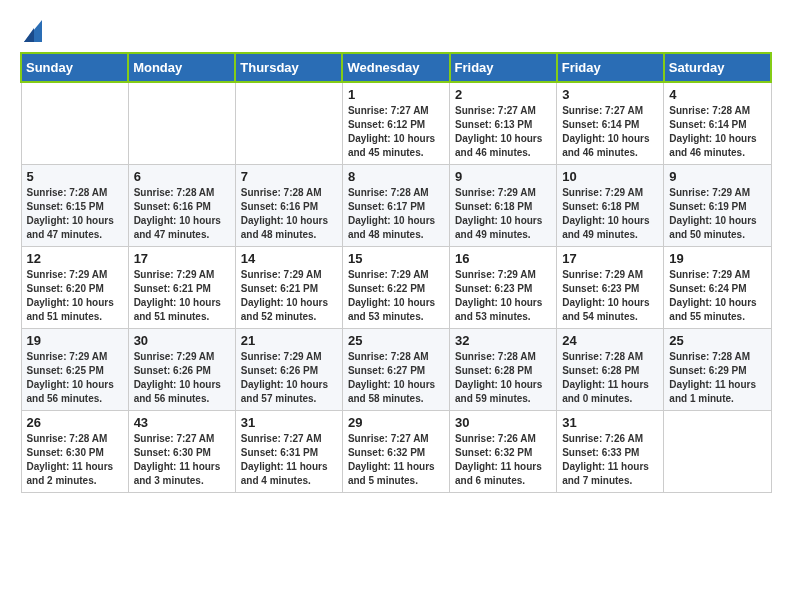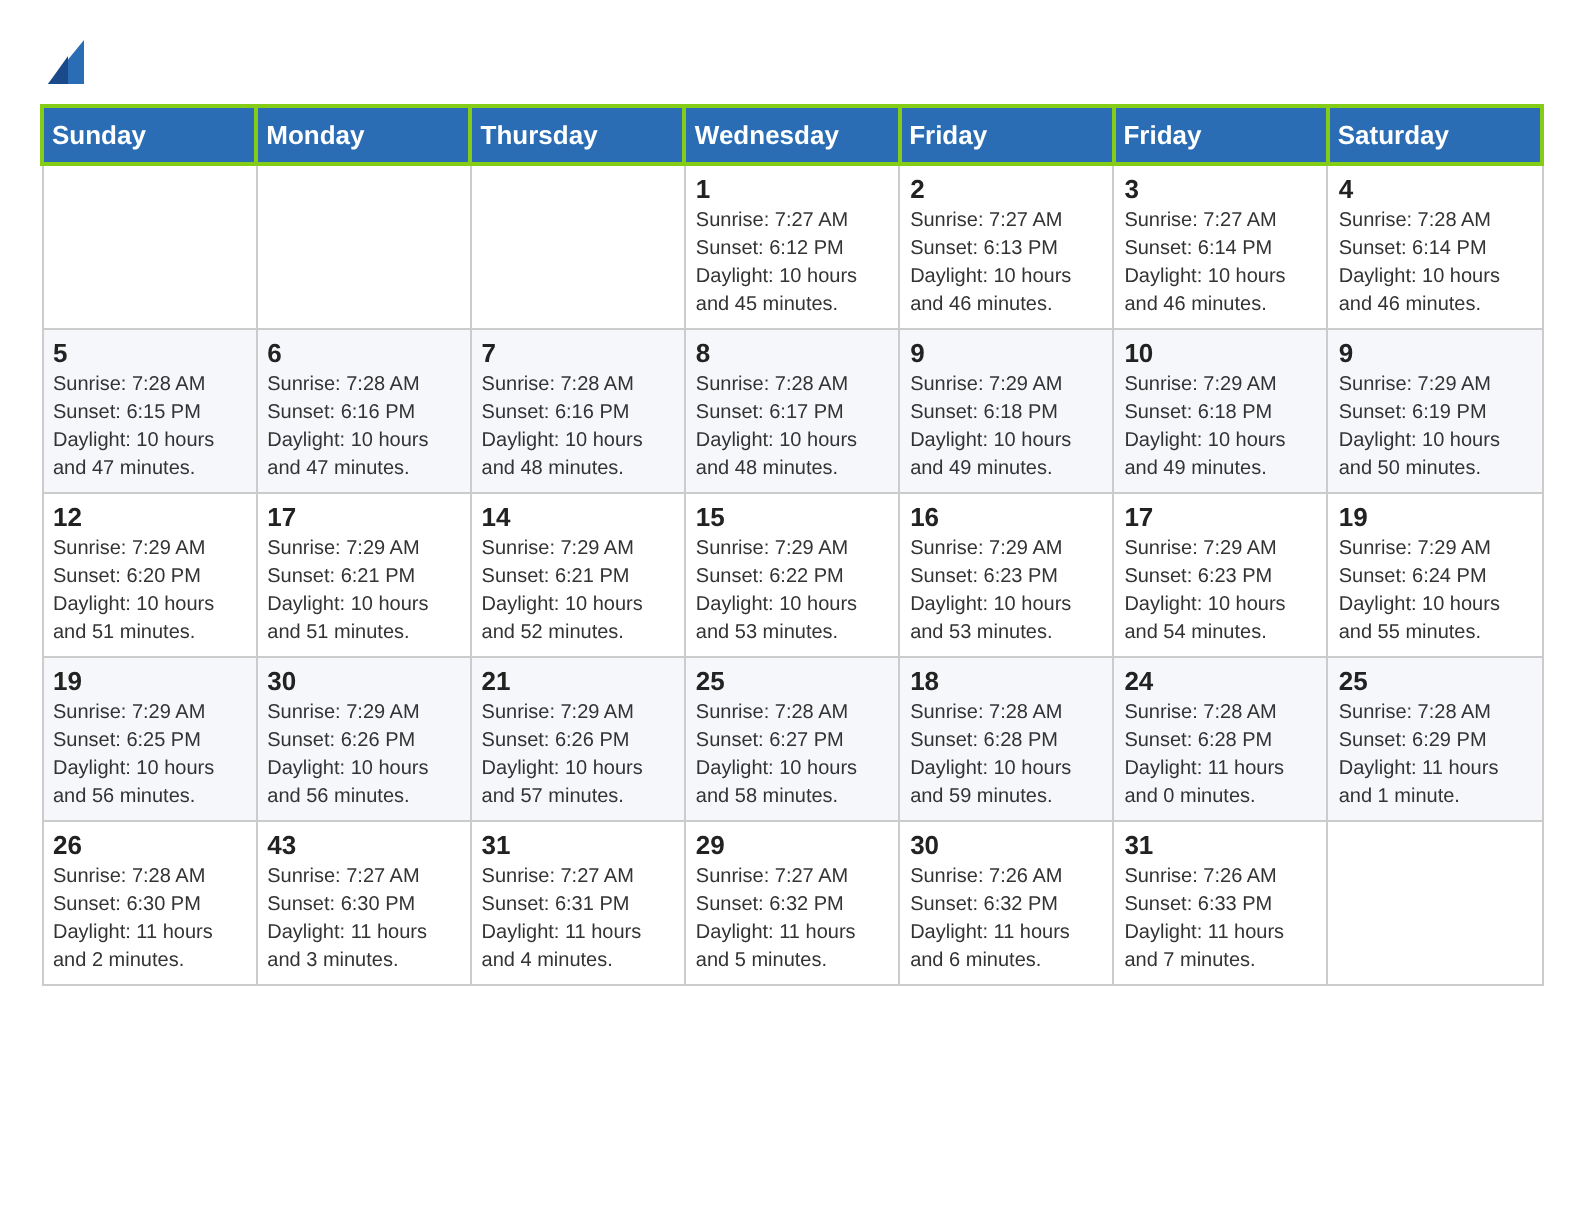--- a/index.html
+++ b/index.html
@@ -91,20 +91,21 @@
       font-size: 13px;
       font-weight: bold;
       color: #222;
       display: block;
       margin-bottom: 2px;
     }
     .cell-info {
       font-size: 10px;
       color: #333;
       line-height: 1.4;
+      font-weight: bold;
     }
     .empty-cell {
       background: #f9f9f9;
     }
   </style>
 </head>
 <body>
 
 <div class="page">
   <div class="header">
@@ -295,21 +296,21 @@
 and 57 minutes.</div>
           </td>
           <td>
             <span class="day-num">25</span>
             <div class="cell-info" style="white-space: pre-line;">Sunrise: 7:28 AM
 Sunset: 6:27 PM
 Daylight: 10 hours
 and 58 minutes.</div>
           </td>
           <td>
-            <span class="day-num">18</span>
+            <span class="day-num">32</span>
             <div class="cell-info" style="white-space: pre-line;">Sunrise: 7:28 AM
 Sunset: 6:28 PM
 Daylight: 10 hours
 and 59 minutes.</div>
           </td>
           <td>
             <span class="day-num">24</span>
             <div class="cell-info" style="white-space: pre-line;">Sunrise: 7:28 AM
 Sunset: 6:28 PM
 Daylight: 11 hours

